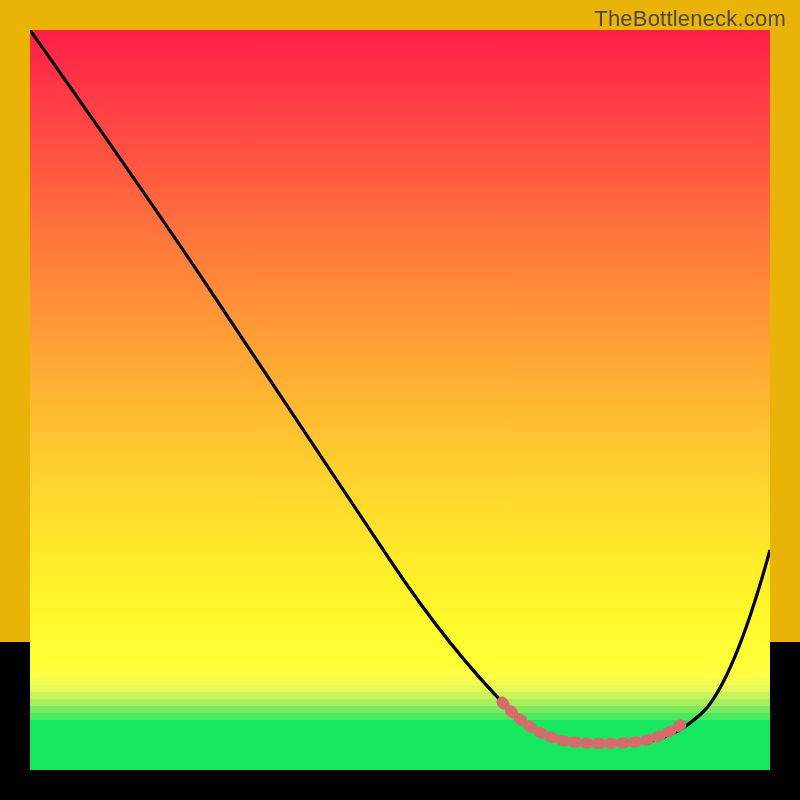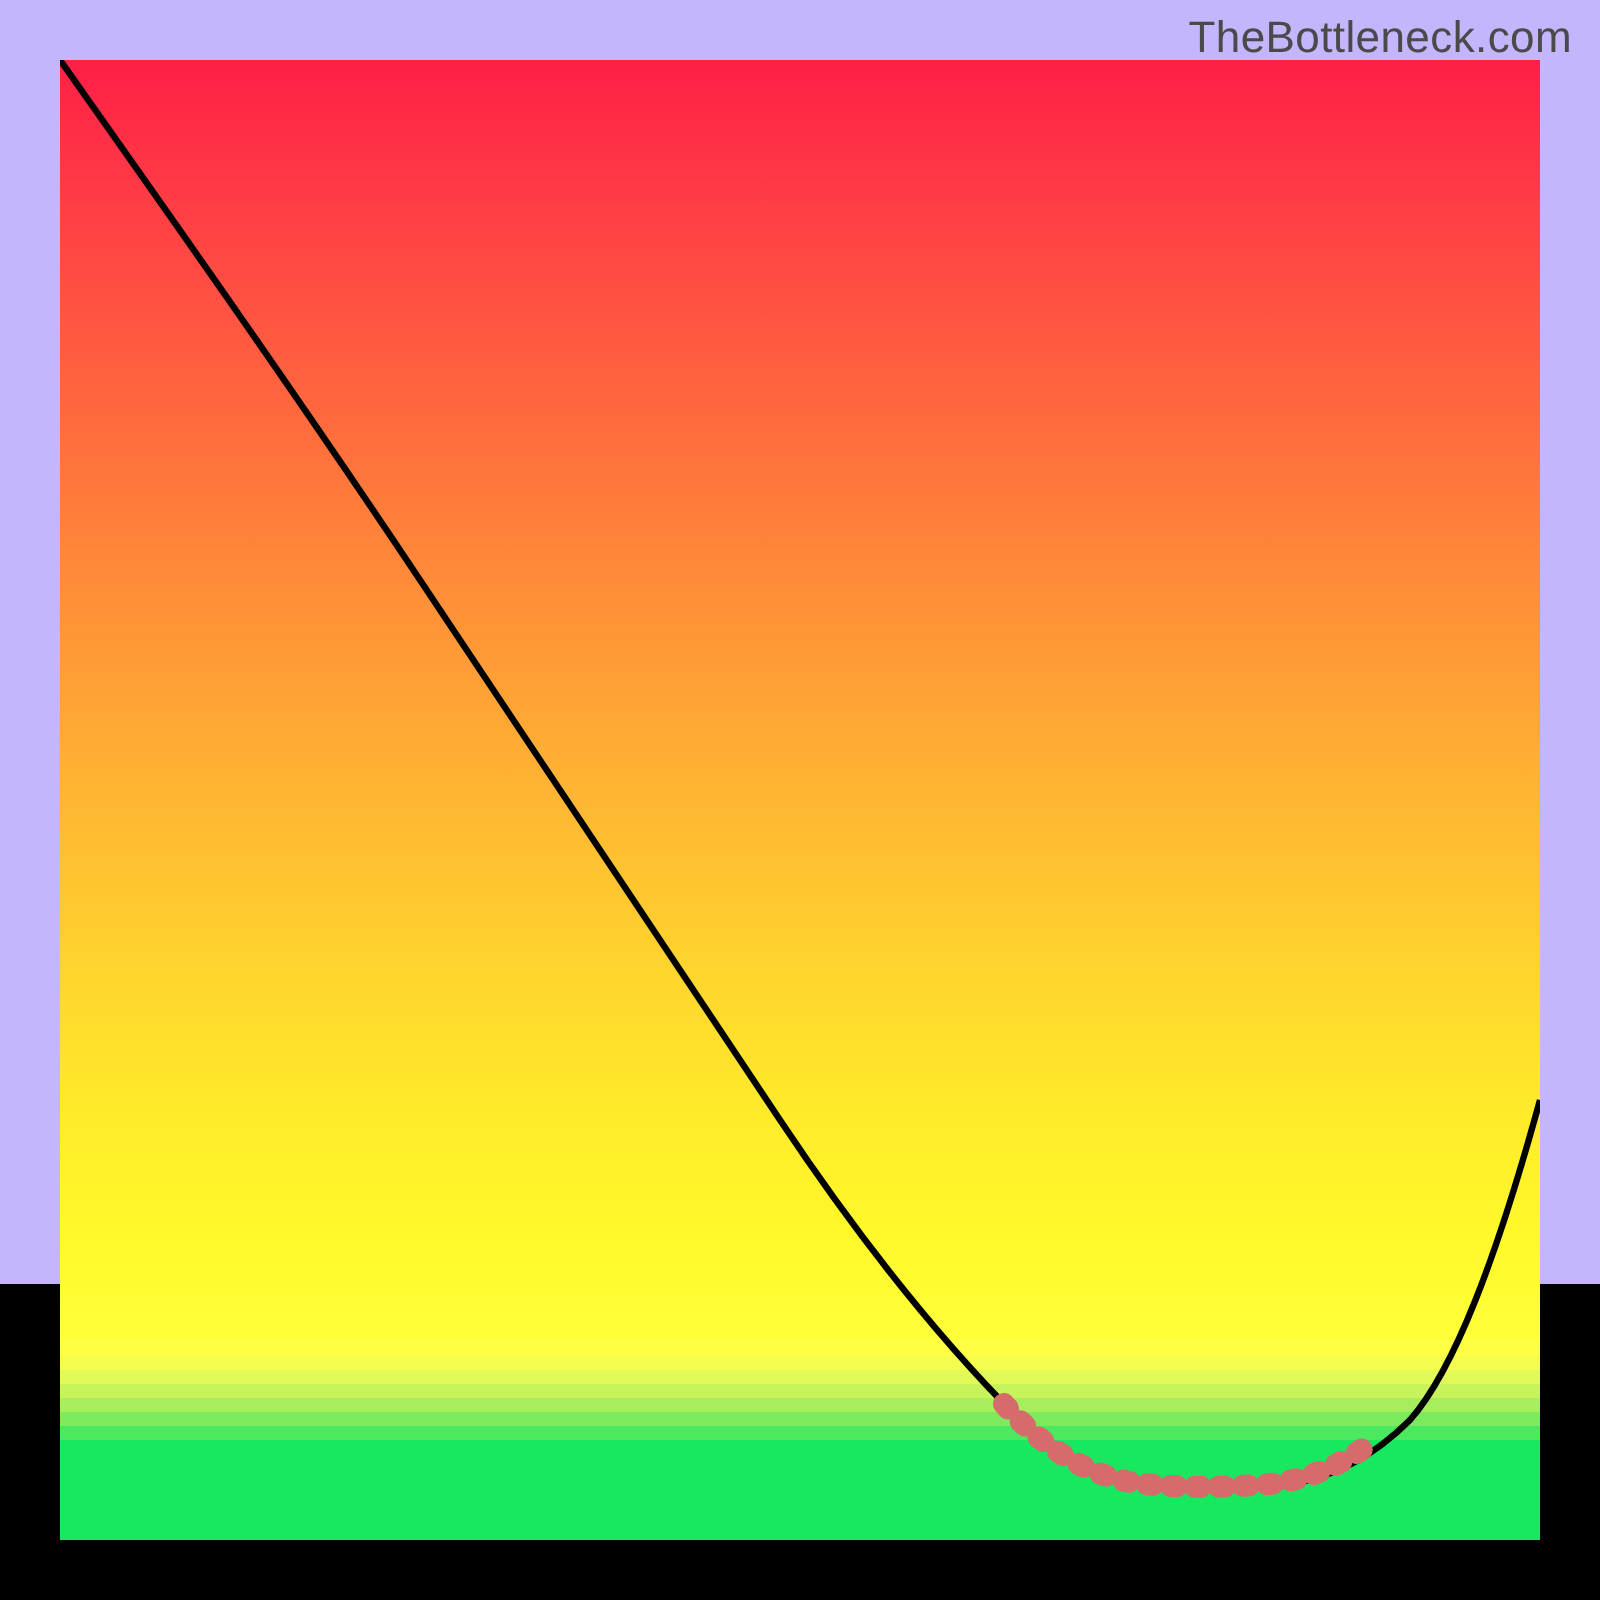--- a/index.html
+++ b/index.html
@@ -8,21 +8,21 @@
     width: 800px;
     height: 800px;
     overflow: hidden;
     background: #000;
     font-family: Arial, Helvetica, sans-serif;
   }
   .frame {
     position: relative;
     width: 800px;
     height: 642px;
-    background: #c4b5fd;
+    background: #eab308;
   }
   .watermark {
     position: absolute;
     top: 6px;
     right: 14px;
     color: #4a4a4a;
     font-size: 22px;
     font-weight: 500;
     letter-spacing: 0.2px;
     z-index: 30;

